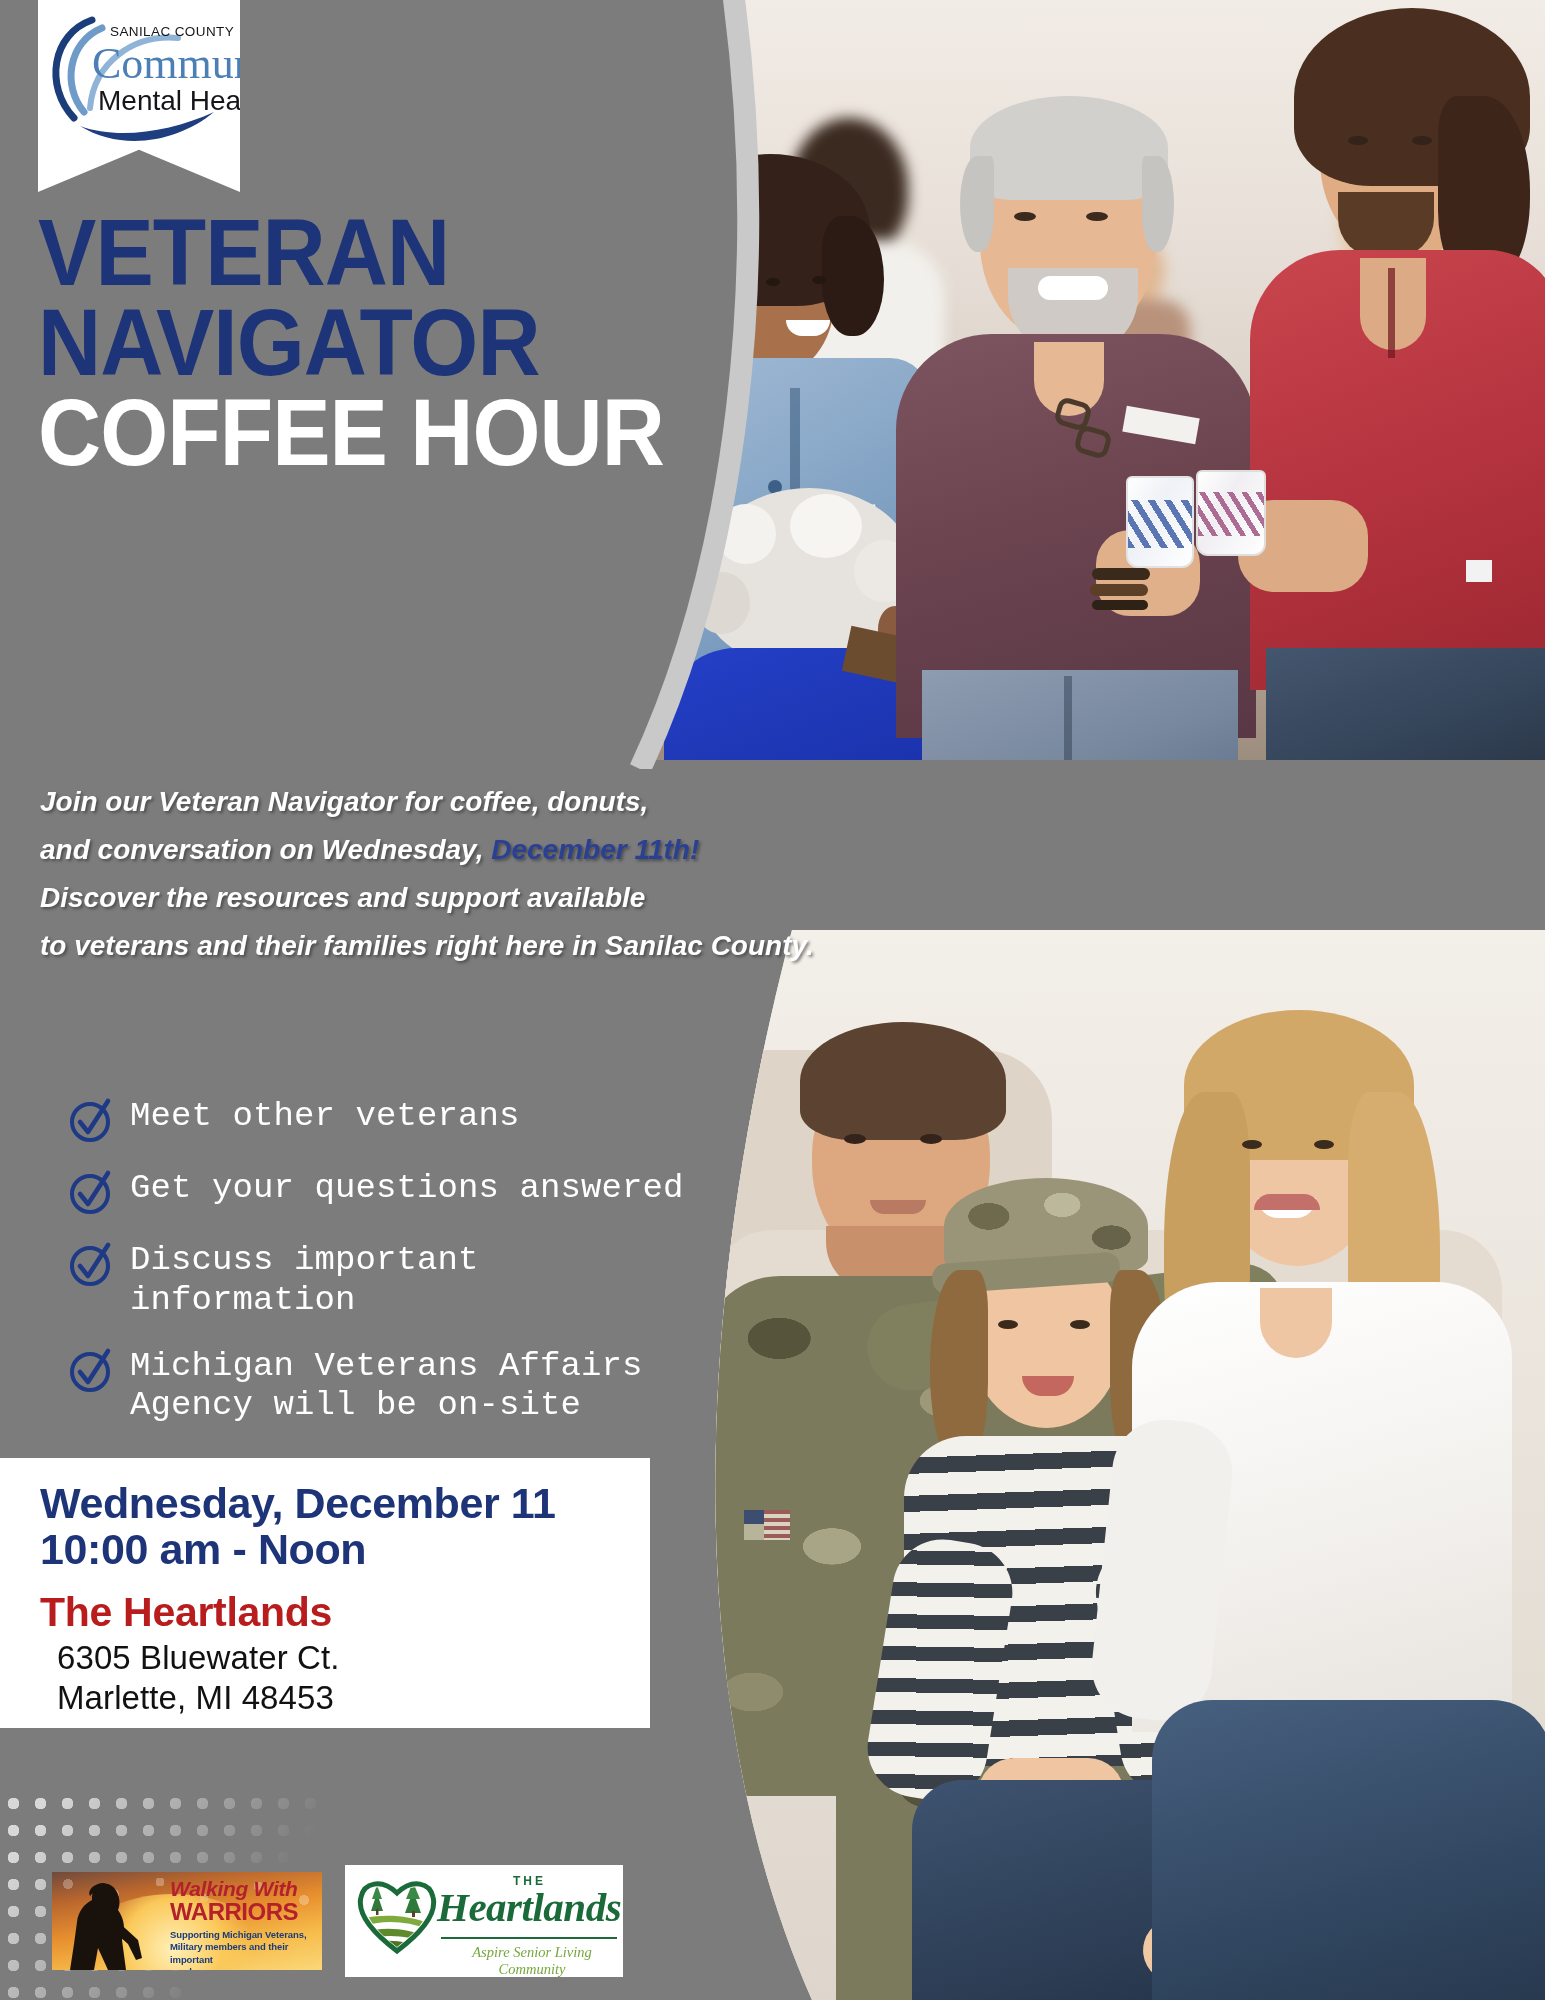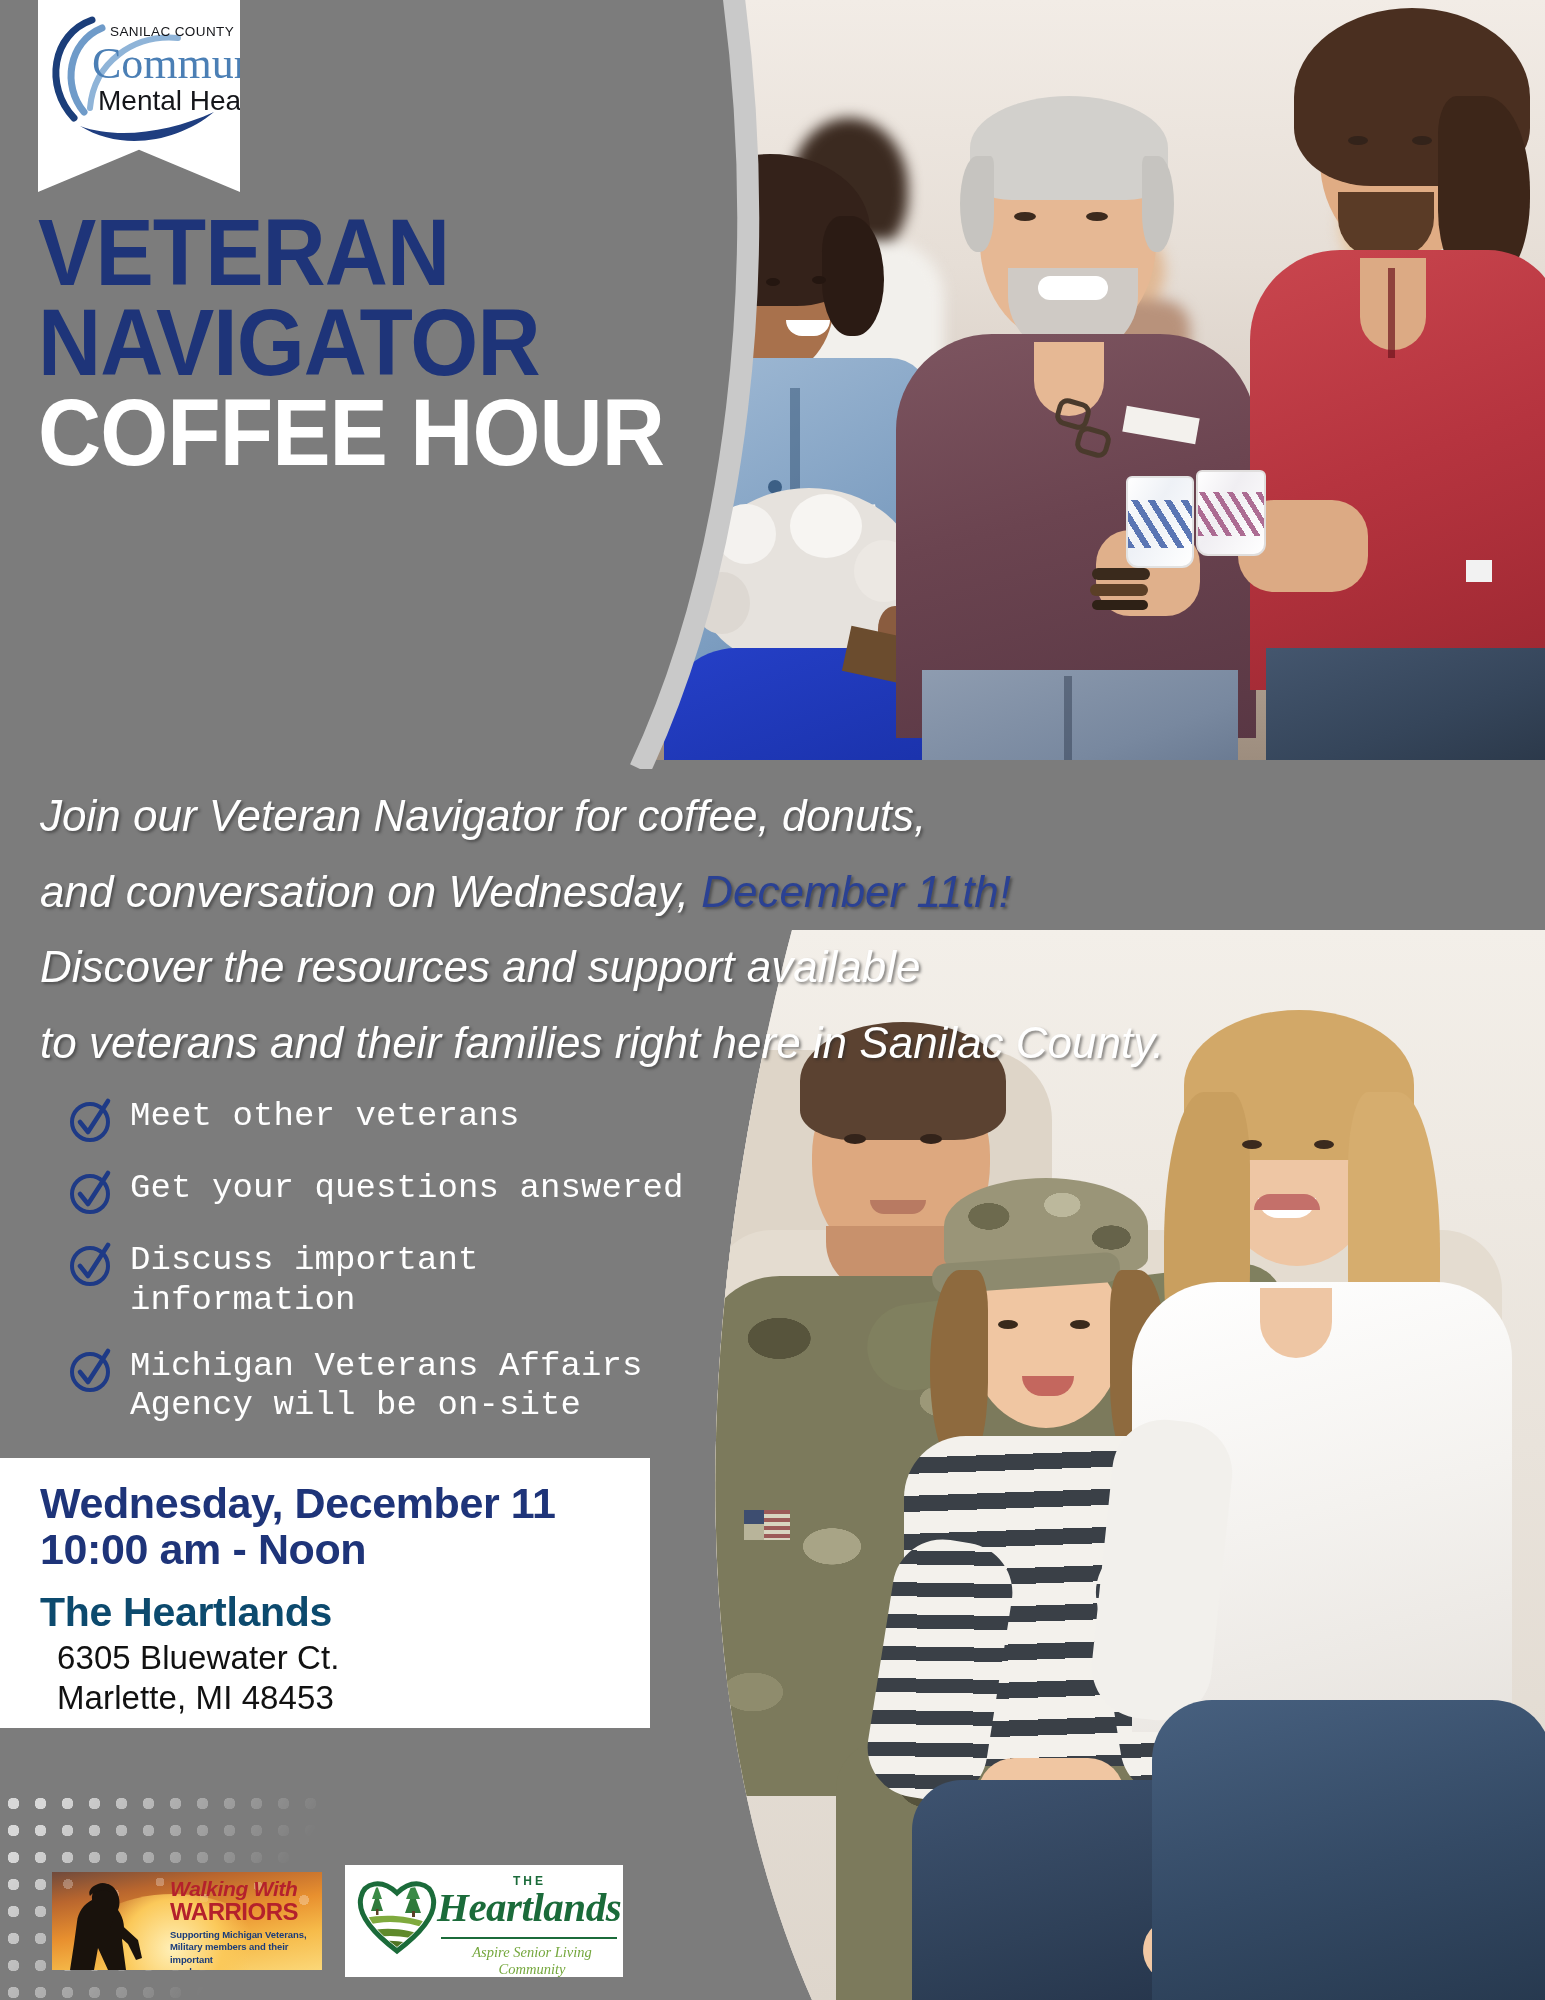--- a/index.html
+++ b/index.html
@@ -59,41 +59,41 @@
     transform:scaleX(0.93);
     transform-origin:left center;
     white-space:nowrap;
   }
   .h-navy{color:#1e3479;}
   .h-white{color:#ffffff;}
 
   
   #lede{position:absolute;left:40px;top:778px;width:990px;}
   .lede-line{
-    font-style:italic;font-weight:normal;
-    font-size:44px;line-height:1.72;
+    font-style:italic;font-weight:bold;
+    font-size:28px;line-height:1.72;
     color:#ffffff;
     text-shadow:2px 2px 3px rgba(40,40,40,.55);
     white-space:nowrap;
   }
   .lede-accent{color:#2a4193;}
 
   
   #checklist{position:absolute;left:68px;top:1095px;width:620px;font-family:Liberation Mono, monospace;}
   .chk-row{display:flex;align-items:flex-start;margin-bottom:24px;}
   .chk-ico{width:46px;height:46px;flex:0 0 46px;margin-right:16px;margin-top:2px;}
   .chk-txt{color:#ffffff;font-size:34px;line-height:1.17;padding-top:2px;letter-spacing:.1px;}
 
   
   #infobox{
     position:absolute;left:0;top:1458px;width:650px;height:270px;
     background:#ffffff;padding:22px 0 0 40px;
   }
   .ib-date{color:#1e3479;font-weight:bold;font-size:43px;line-height:1.08;letter-spacing:-.4px;}
-  .ib-venue{color:#0c4a6e;font-weight:bold;font-size:41px;line-height:1.25;margin-top:14px;letter-spacing:-.3px;}
+  .ib-venue{color:#b91c1c;font-weight:bold;font-size:41px;line-height:1.25;margin-top:14px;letter-spacing:-.3px;}
   .ib-addr{color:#111111;font-size:33px;line-height:1.22;margin-left:17px;letter-spacing:.1px;}
 
   
   #dots{
     position:absolute;left:0;top:1790px;width:330px;height:210px;
     background-image:radial-gradient(circle, #d8d8d8 30%, transparent 31%);
     background-size:27px 27px;
     -webkit-mask-image:linear-gradient(125deg, rgba(0,0,0,1) 12%, rgba(0,0,0,0) 72%);
     mask-image:linear-gradient(125deg, rgba(0,0,0,1) 12%, rgba(0,0,0,0) 72%);
   }

